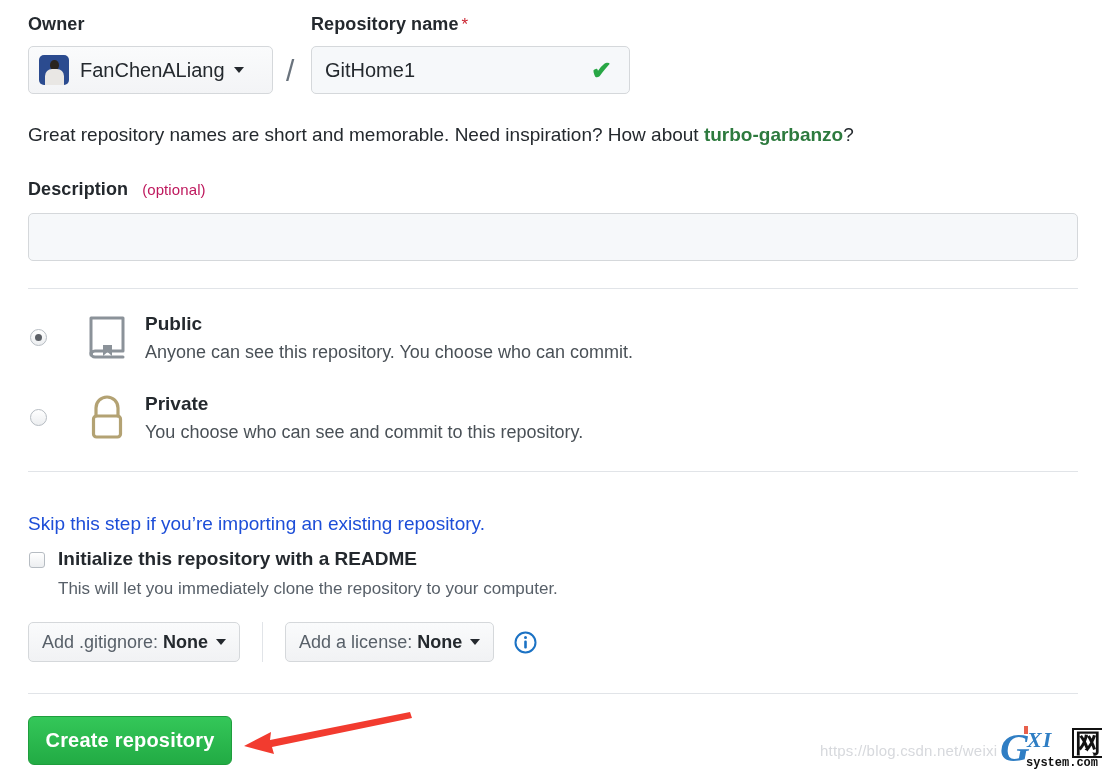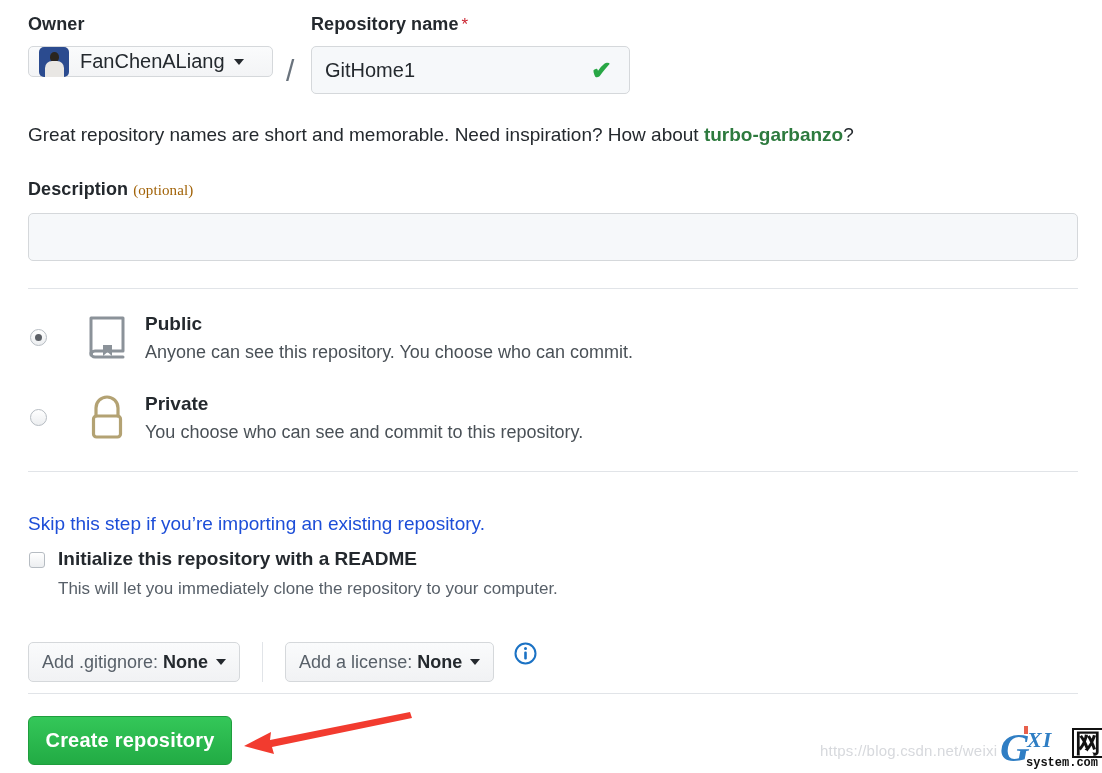--- a/index.html
+++ b/index.html
@@ -53,21 +53,21 @@
   }
   .lbl-repo {
     position: absolute;
     left: 283px; top: 0;
   }
   .owner-select {
     position: absolute;
     left: 0;
     top: 32px;
     width: 245px;
-    height: 31px;
+    height: 48px;
     background: linear-gradient(180deg,#fafbfc 0%,#f3f4f6 100%);
     border: 1px solid #d5d8db;
     border-radius: 5px;
     display: flex;
     align-items: center;
     padding: 0 10px;
     cursor: pointer;
   }
   .avatar {
     width: 30px; height: 30px;
@@ -159,23 +159,22 @@
 
   
   .lbl-desc {
     position: absolute;
     left: 28px;
     top: 179px;
   }
   .lbl-desc .opt {
     font-size: 15px;
     font-weight: normal;
-    color: #a16207;
-    margin-left: 5px;
-    font-family: Liberation Serif, serif;
+    color: #be185d;
+    margin-left: 14px;
   }
   .desc-input {
     position: absolute;
     left: 28px;
     top: 213px;
     width: 1050px;
     height: 48px;
     background: #f6f8fa;
     border: 1px solid #d5d8db;
     border-radius: 5px;
@@ -283,23 +282,24 @@
     left: 30px;
     top: 31px;
     font-size: 17px;
     color: #586069;
   }
 
   
   .btn-row {
     position: absolute;
     left: 28px;
-    top: 642px;
+    top: 622px;
     height: 40px;
     display: flex;
+    align-items: center;
   }
   .dd-btn {
     height: 40px;
     background: linear-gradient(180deg,#fafbfc 0%,#f1f2f4 100%);
     border: 1px solid #d5d8db;
     border-radius: 5px;
     display: flex;
     align-items: center;
     padding: 0 13px;
     cursor: pointer;

